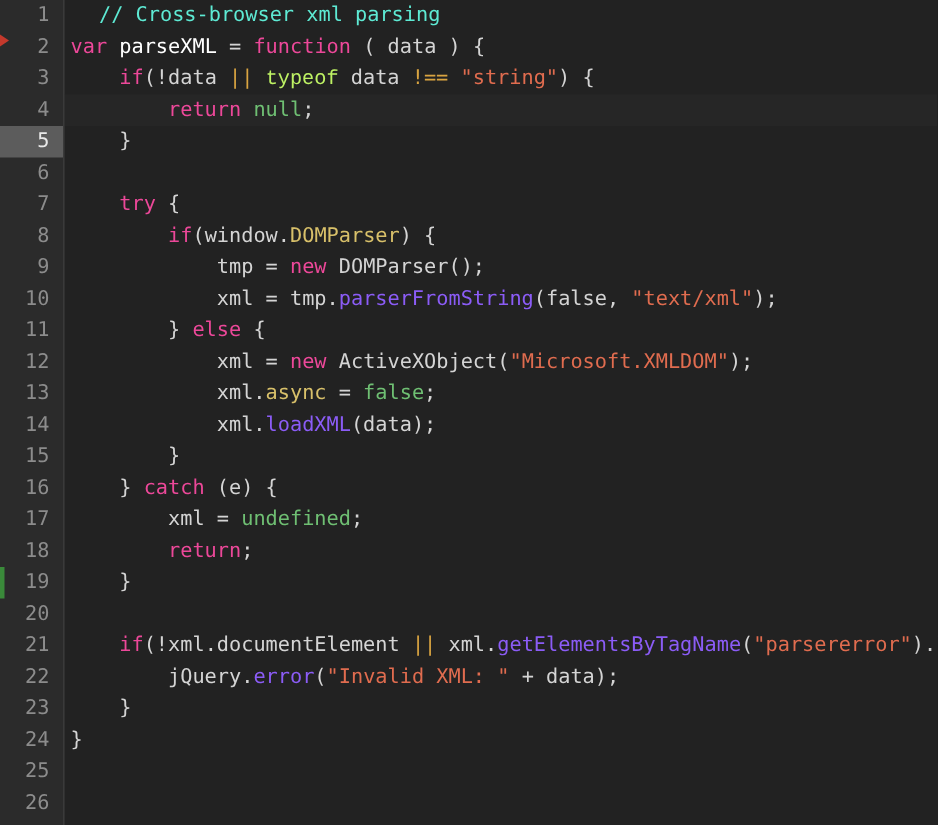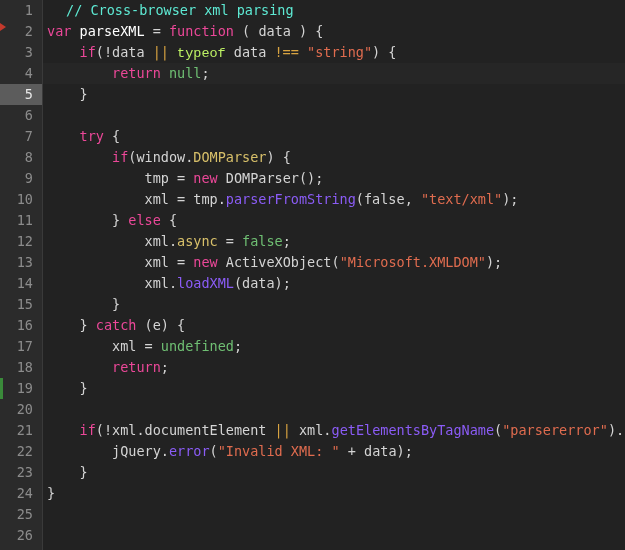--- a/index.html
+++ b/index.html
@@ -141,22 +141,22 @@
       <div class="code-line"><span class="t-keyword">var</span><span class="t-plain"> </span><span class="t-func">parseXML</span><span class="t-plain"> = </span><span class="t-keyword">function</span><span class="t-punct"> ( </span><span class="t-plain">data</span><span class="t-punct"> ) {</span></div>
       <div class="code-line"><span class="t-plain">    </span><span class="t-keyword">if</span><span class="t-plain">(!data </span><span class="t-operator">||</span><span class="t-plain"> </span><span class="t-builtin">typeof</span><span class="t-plain"> data </span><span class="t-operator">!==</span><span class="t-plain"> </span><span class="t-string">"string"</span><span class="t-punct">) {</span></div>
       <div class="code-line active"><span class="t-plain">        </span><span class="t-keyword">return</span><span class="t-plain"> </span><span class="t-const">null</span><span class="t-punct">;</span></div>
       <div class="code-line"><span class="t-punct">    }</span></div>
       <div class="code-line">&nbsp;</div>
       <div class="code-line"><span class="t-plain">    </span><span class="t-keyword">try</span><span class="t-punct"> {</span></div>
       <div class="code-line"><span class="t-plain">        </span><span class="t-keyword">if</span><span class="t-plain">(window.</span><span class="t-prop">DOMParser</span><span class="t-punct">) {</span></div>
       <div class="code-line"><span class="t-plain">            tmp = </span><span class="t-keyword">new</span><span class="t-plain"> DOMParser();</span></div>
       <div class="code-line"><span class="t-plain">            xml = tmp.</span><span class="t-method">parserFromString</span><span class="t-plain">(false, </span><span class="t-string">"text/xml"</span><span class="t-punct">);</span></div>
       <div class="code-line"><span class="t-punct">        } </span><span class="t-keyword">else</span><span class="t-punct"> {</span></div>
+      <div class="code-line"><span class="t-plain">            xml = </span><span class="t-keyword">new</span><span class="t-plain"> ActiveXObject(</span><span class="t-string">"Microsoft.XMLDOM"</span><span class="t-punct">);</span></div>
       <div class="code-line"><span class="t-plain">            xml.</span><span class="t-prop">async</span><span class="t-plain"> = </span><span class="t-const">false</span><span class="t-punct">;</span></div>
-      <div class="code-line"><span class="t-plain">            xml = </span><span class="t-keyword">new</span><span class="t-plain"> ActiveXObject(</span><span class="t-string">"Microsoft.XMLDOM"</span><span class="t-punct">);</span></div>
       <div class="code-line"><span class="t-plain">            xml.</span><span class="t-method">loadXML</span><span class="t-plain">(data);</span></div>
       <div class="code-line"><span class="t-punct">        }</span></div>
       <div class="code-line"><span class="t-punct">    } </span><span class="t-keyword">catch</span><span class="t-plain"> (e) {</span></div>
       <div class="code-line"><span class="t-plain">        xml = </span><span class="t-const">undefined</span><span class="t-punct">;</span></div>
       <div class="code-line"><span class="t-plain">        </span><span class="t-keyword">return</span><span class="t-punct">;</span></div>
       <div class="code-line"><span class="t-punct">    }</span></div>
       <div class="code-line">&nbsp;</div>
       <div class="code-line"><span class="t-plain">    </span><span class="t-keyword">if</span><span class="t-plain">(!xml.documentElement </span><span class="t-operator">||</span><span class="t-plain"> xml.</span><span class="t-method">getElementsByTagName</span><span class="t-punct">(</span><span class="t-string">"parsererror"</span><span class="t-punct">).</span><span class="t-method">leng</span></div>
       <div class="code-line"><span class="t-plain">        jQuery.</span><span class="t-method">error</span><span class="t-punct">(</span><span class="t-string">"Invalid XML: "</span><span class="t-plain"> + data);</span></div>
       <div class="code-line"><span class="t-punct">    }</span></div>

